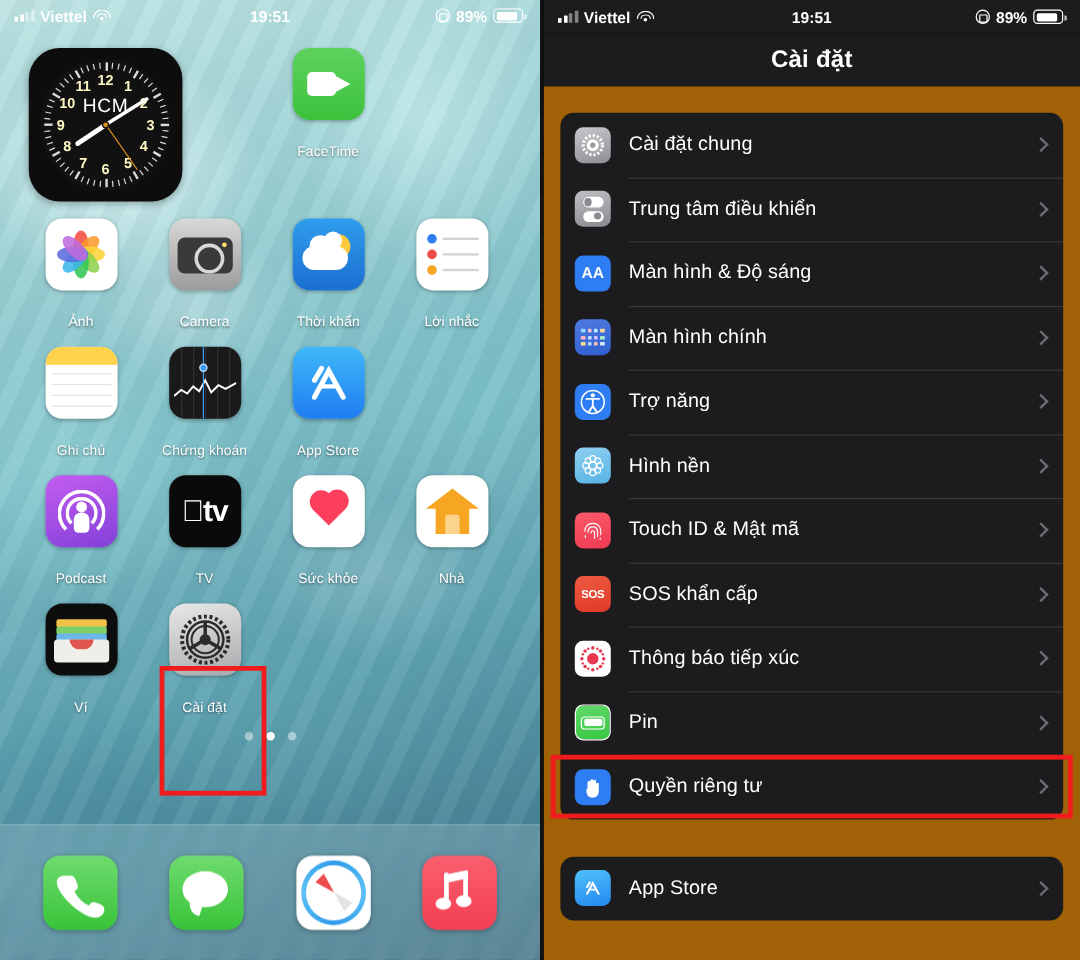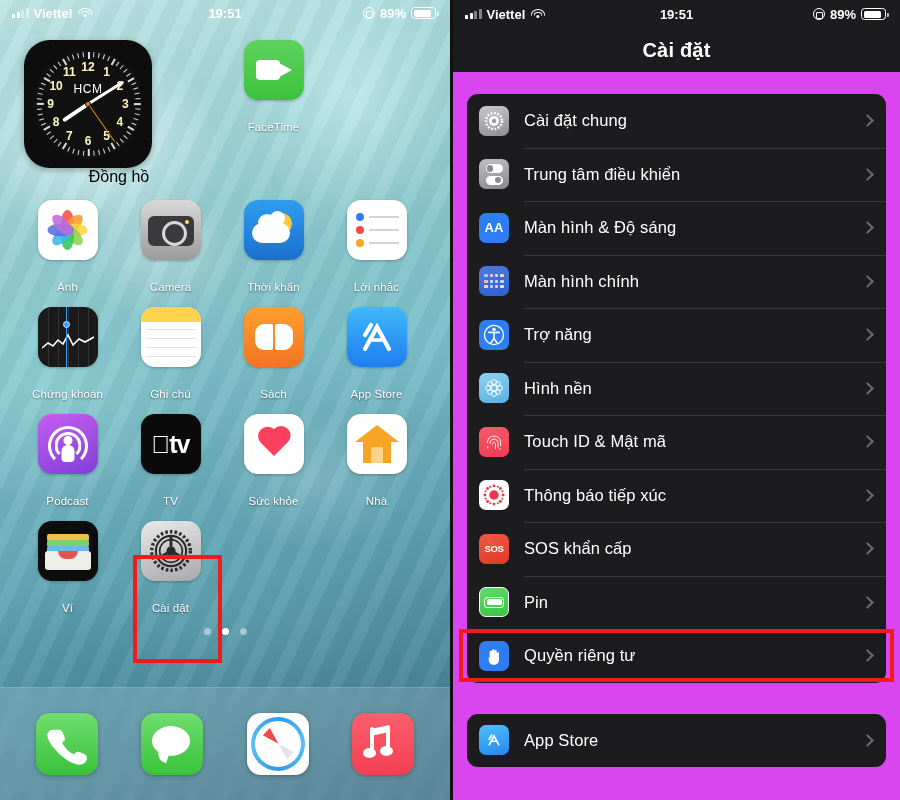--- a/index.html
+++ b/index.html
@@ -65,21 +65,21 @@
               box-shadow:0 1px 3px rgba(0,0,0,.25); }
   .app .lbl { margin-top:21px; font-size:11.5px; color:#fff; text-shadow:0 1px 2px rgba(0,0,0,.5); letter-spacing:.1px;}
 
   
   .clockw { width:128px;height:128px;background:#0d0d0d;border-radius:26px;position:relative;margin-left:8px;
             box-shadow:0 2px 6px rgba(0,0,0,.3); }
   .clock-face{position:absolute;inset:9px;border-radius:50%;background:#111;}
   .cnum{position:absolute;color:#fef9c3;font-size:12px;font-weight:600;transform:translate(-50%,-50%);}
   .tick{position:absolute;left:50%;top:3px;width:1.3px;height:5px;background:#fff;transform-origin:50% 52px;opacity:.85}
   .tick.big{height:7px;width:1.8px}
-  .hcm{position:absolute;left:50%;top:36%;transform:translate(-50%,-50%);color:#fff;font-size:12px;letter-spacing:.5px}
+  .hcm{position:absolute;left:50%;top:36%;transform:translate(-50%,-50%);color:#fff;font-size:16px;letter-spacing:.5px}
   .hand{position:absolute;left:50%;bottom:50%;background:#fff;transform-origin:50% 100%;border-radius:2px}
   .h-hour{width:4px;height:30px;transform:translateX(-50%) rotate(236deg)}
   .h-min{width:3px;height:42px;transform:translateX(-50%) rotate(58deg)}
   .h-sec{width:1.4px;height:46px;background:#d98b20;transform:translateX(-50%) rotate(145deg)}
   .pin{position:absolute;left:50%;top:50%;width:6px;height:6px;margin:-3px 0 0 -3px;border-radius:50%;background:#d98b20;border:1.5px solid #111}
 
   
   .i-facetime{background:linear-gradient(180deg,#5ed35e,#3cc13c);}
   .i-facetime::before{content:"";position:absolute;left:12px;top:20px;width:24px;height:20px;background:#fff;border-radius:4px;}
   .i-facetime::after{content:"";position:absolute;left:35px;top:23px;border-left:13px solid #fff;border-top:7px solid transparent;border-bottom:7px solid transparent;}
@@ -174,21 +174,21 @@
   .hl-box { position:absolute; border:4px solid #f01c1c; z-index:6; pointer-events:none; }
 
   
   .settings {
     width:450px;height:800px;background:#000;color:#fff;position:relative;overflow:hidden;
     border-left:3px solid #111;
   }
   .s-status { height:28px;display:flex;align-items:center;padding:0 14px 0 12px;position:relative;background:#1c1c1e;font-size:13px;font-weight:600 }
   .s-header { background:#1c1c1e;height:44px;display:flex;align-items:center;justify-content:center;
               font-size:20px;font-weight:600;letter-spacing:.2px }
-  .s-body { padding:22px 14px 0; background:#d946ef; height:728px }
+  .s-body { padding:22px 14px 0; background:#a16207; height:728px }
   .group { background:#1c1c1e;border-radius:11px;overflow:hidden; }
   .group + .group{ margin-top:31px }
   .row { display:flex;align-items:center;height:53.5px;padding-left:12px;position:relative;cursor:default }
   .row + .row::before{ content:"";position:absolute;left:57px;right:0;top:0;height:1px;background:#38383a }
   .row .rico { width:30px;height:30px;border-radius:7px;flex:0 0 30px;position:relative;overflow:hidden;
                display:flex;align-items:center;justify-content:center;font-size:11px;font-weight:700;color:#fff }
   .row .rlbl { margin-left:15px;font-size:16.5px;flex:1;letter-spacing:.1px }
   .chev { margin-right:14px;width:9px;height:9px;border-right:2px solid #6b6b70;border-top:2px solid #6b6b70;
           transform:rotate(45deg) }
   .rico.gear{background:linear-gradient(165deg,#c8c8cc,#8e8e93)}
@@ -323,21 +323,20 @@
               <span class="cnum" style="left:16%;top:50%">9</span>
               <span class="cnum" style="left:21%;top:33.5%">10</span>
               <span class="cnum" style="left:33%;top:21%">11</span>
               <span class="hcm">HCM</span>
               <span class="hand h-hour"></span>
               <span class="hand h-min"></span>
               <span class="hand h-sec"></span>
               <span class="pin"></span>
             </div>
           </div>
-          <div class="lbl">Đồng hồ</div>
         </div>
 
         <div class="app">
           <div class="ico i-facetime"></div>
           <div class="lbl">FaceTime</div>
         </div>
 
       </div>
 
 
@@ -382,50 +381,43 @@
                 <span class="dot" style="border-color:#f5a623;background:#f5a623"></span>
                 <span class="ln"></span>
               </span>
           </div>
           <div class="lbl">Lời nhắc</div>
         </div>
       </div>
 
       <div class="app-row" style="margin-top:6px">
         <div class="app">
+          <div class="ico i-notes">
+            <span class="hd"></span>
+            <span class="ln" style="top:22px"></span>
+              <span class="ln" style="top:31px"></span>
+            <span class="ln" style="top:40px"></span>
+              <span class="ln" style="top:49px"></span>
+          </div>
+          <div class="lbl">Ghi chú</div>
+        </div>
+        <div class="app">
           <div class="ico i-stocks">
             <span class="v" style="left:10px"></span>
               <span class="v" style="left:20px"></span>
             <span class="v" style="left:30px"></span>
               <span class="v" style="left:40px"></span>
               <span class="v" style="left:50px"></span>
             <svg class="line" viewBox="0 0 52 22">
               <polyline points="0,17 6,12 11,15 16,9 21,13 26,4 31,14 37,8 43,11 52,6" fill="none" stroke="#fff" stroke-width="1.6"></polyline>
             </svg>
             <span class="hl"></span>
               <span class="pt"></span>
           </div>
           <div class="lbl">Chứng khoán</div>
-        </div>
-        <div class="app">
-          <div class="ico i-notes">
-            <span class="hd"></span>
-            <span class="ln" style="top:22px"></span>
-              <span class="ln" style="top:31px"></span>
-            <span class="ln" style="top:40px"></span>
-              <span class="ln" style="top:49px"></span>
-          </div>
-          <div class="lbl">Ghi chú</div>
-        </div>
-        <div class="app">
-          <div class="ico i-books">
-              <span class="pg l"></span>
-              <span class="pg r"></span>
-            </div>
-          <div class="lbl">Sách</div>
         </div>
         <div class="app">
           <div class="ico i-appstore">
             <svg viewBox="0 0 60 60" width="60" height="60">
               <g stroke="#fff" stroke-width="4.2" stroke-linecap="round" fill="none">
                 <path d="M18 42 L30 20 L42 42"></path>
                 <path d="M23 33 L37 33" stroke-width="3.6"></path>
                 <path d="M24 18 L18 28"></path>
               </g>
             </svg>
@@ -652,20 +644,26 @@
               <g fill="none" stroke="#fff" stroke-width="1.3" stroke-linecap="round">
                 <path d="M6 16c0-6 4-9 9-9s9 3 9 9v4"></path>
                 <path d="M9.5 17c0-4 2.5-6 5.5-6s5.5 2 5.5 6v5"></path>
                 <path d="M13 18c0-1.6.8-2.6 2-2.6s2 1 2 2.6v6"></path>
                 <path d="M6.5 21v2"></path>
                   <path d="M23.5 24v1"></path>
               </g>
             </svg>
           </span>
           <span class="rlbl">Touch ID &amp; Mật mã</span>
+          <span class="chev"></span>
+        </div>
+
+        <div class="row">
+          <span class="rico sos">SOS</span>
+          <span class="rlbl">SOS khẩn cấp</span>
           <span class="chev"></span>
         </div>
 
         <div class="row">
           <span class="rico expo">
             <svg viewBox="0 0 30 30" width="26" height="26">
               <circle cx="15" cy="15" r="5.5" fill="#e8384f"></circle>
               <g fill="#e8384f">
                 <circle cx="15" cy="4.5" r="1.7"></circle>
                   <circle cx="22.4" cy="7.6" r="1.7"></circle>
@@ -684,26 +682,20 @@
                 <circle cx="5.4" cy="19.4" r="1.2"></circle>
                   <circle cx="5.4" cy="10.6" r="1.2"></circle>
               </g>
             </svg>
           </span>
           <span class="rlbl">Thông báo tiếp xúc</span>
           <span class="chev"></span>
         </div>
 
         <div class="row">
-          <span class="rico sos">SOS</span>
-          <span class="rlbl">SOS khẩn cấp</span>
-          <span class="chev"></span>
-        </div>
-
-        <div class="row">
           <span class="rico batt">
             <span style="display:block;width:20px;height:11px;border:1.6px solid #fff;border-radius:3px;padding:1.5px;position:relative">
               <span style="display:block;height:100%;background:#fff;border-radius:1.5px"></span>
             </span>
           </span>
           <span class="rlbl">Pin</span>
           <span class="chev"></span>
         </div>
 
         <div class="row">

